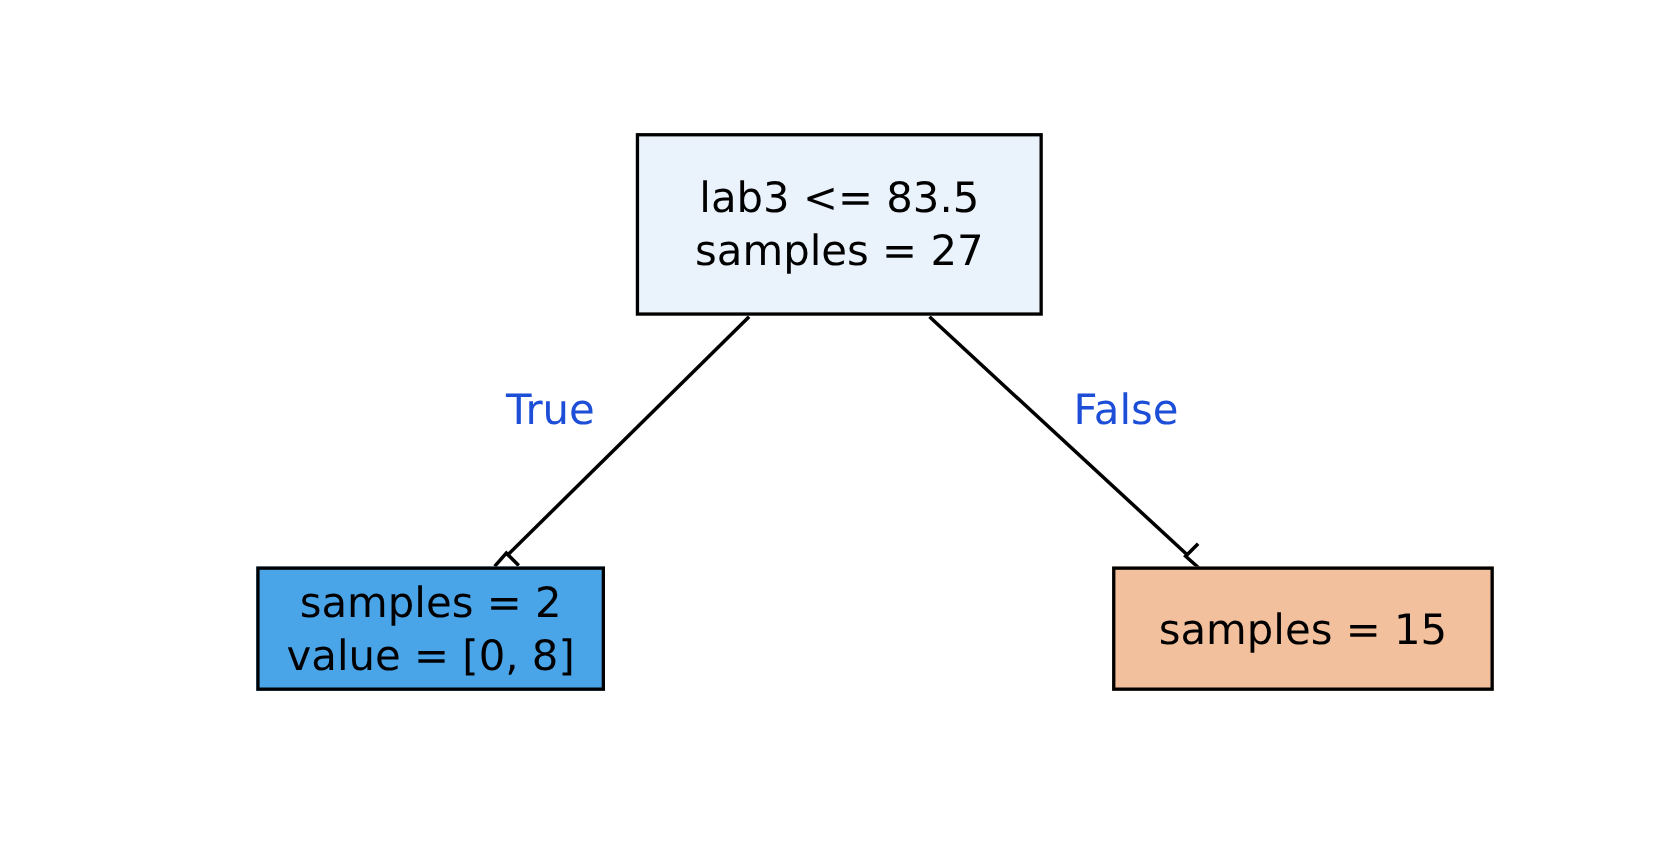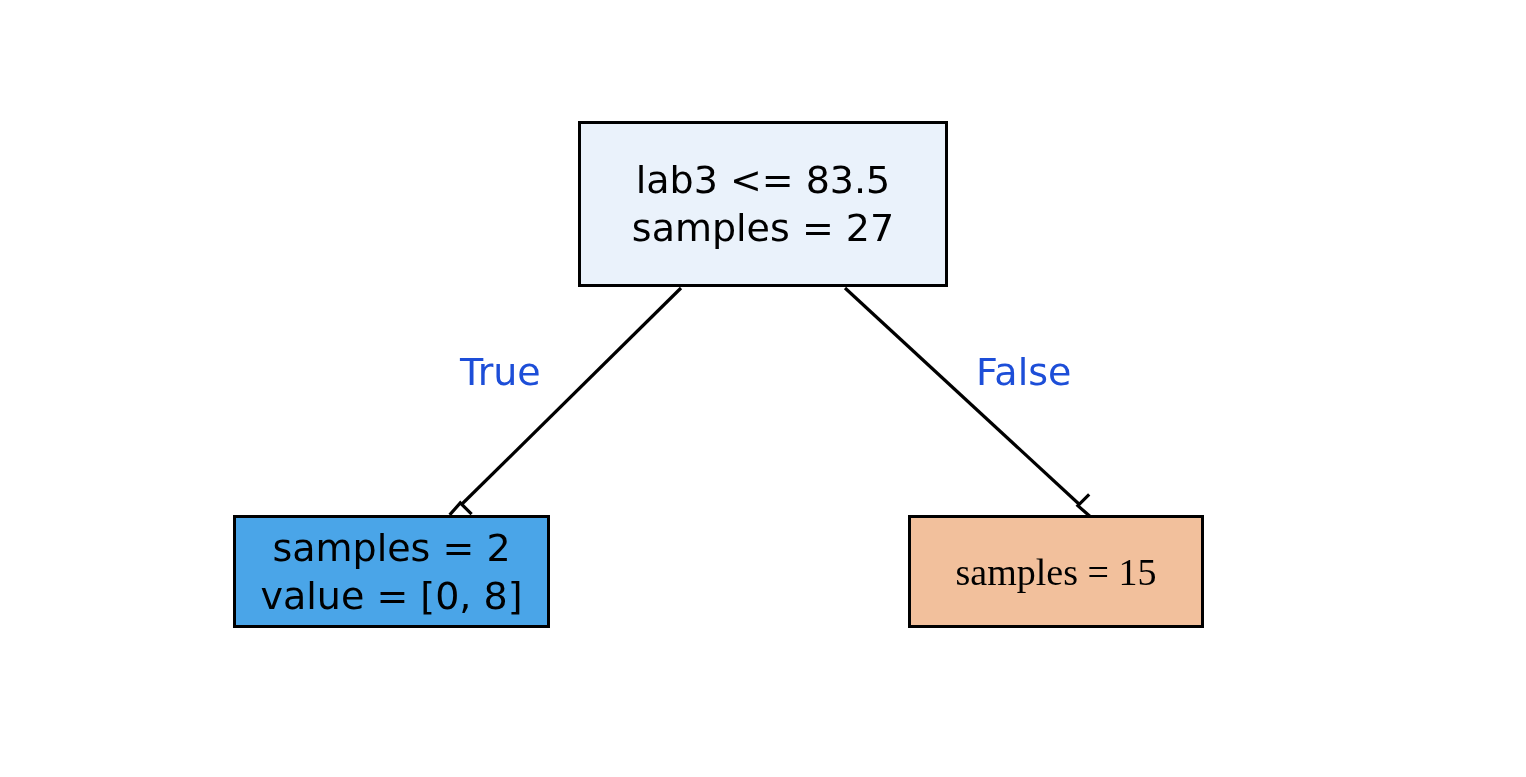--- a/index.html
+++ b/index.html
@@ -49,25 +49,24 @@
     width: 370px;
     height: 166px;
   }
   #node-leaf-true {
     left: 233px;
     top: 515px;
     width: 317px;
     height: 113px;
   }
   #node-leaf-false {
-    left: 908px;
+    left: 1011px;
     top: 515px;
-    width: 296px;
+    width: 347px;
     height: 113px;
-    font-family: Liberation Serif, serif;
   }
   .edge-label {
     position: absolute;
     font-size: 38px;
     line-height: 38px;
     color: #1d4ed8;
     white-space: nowrap;
   }
   #edge-label-true {
     left: 460px;

